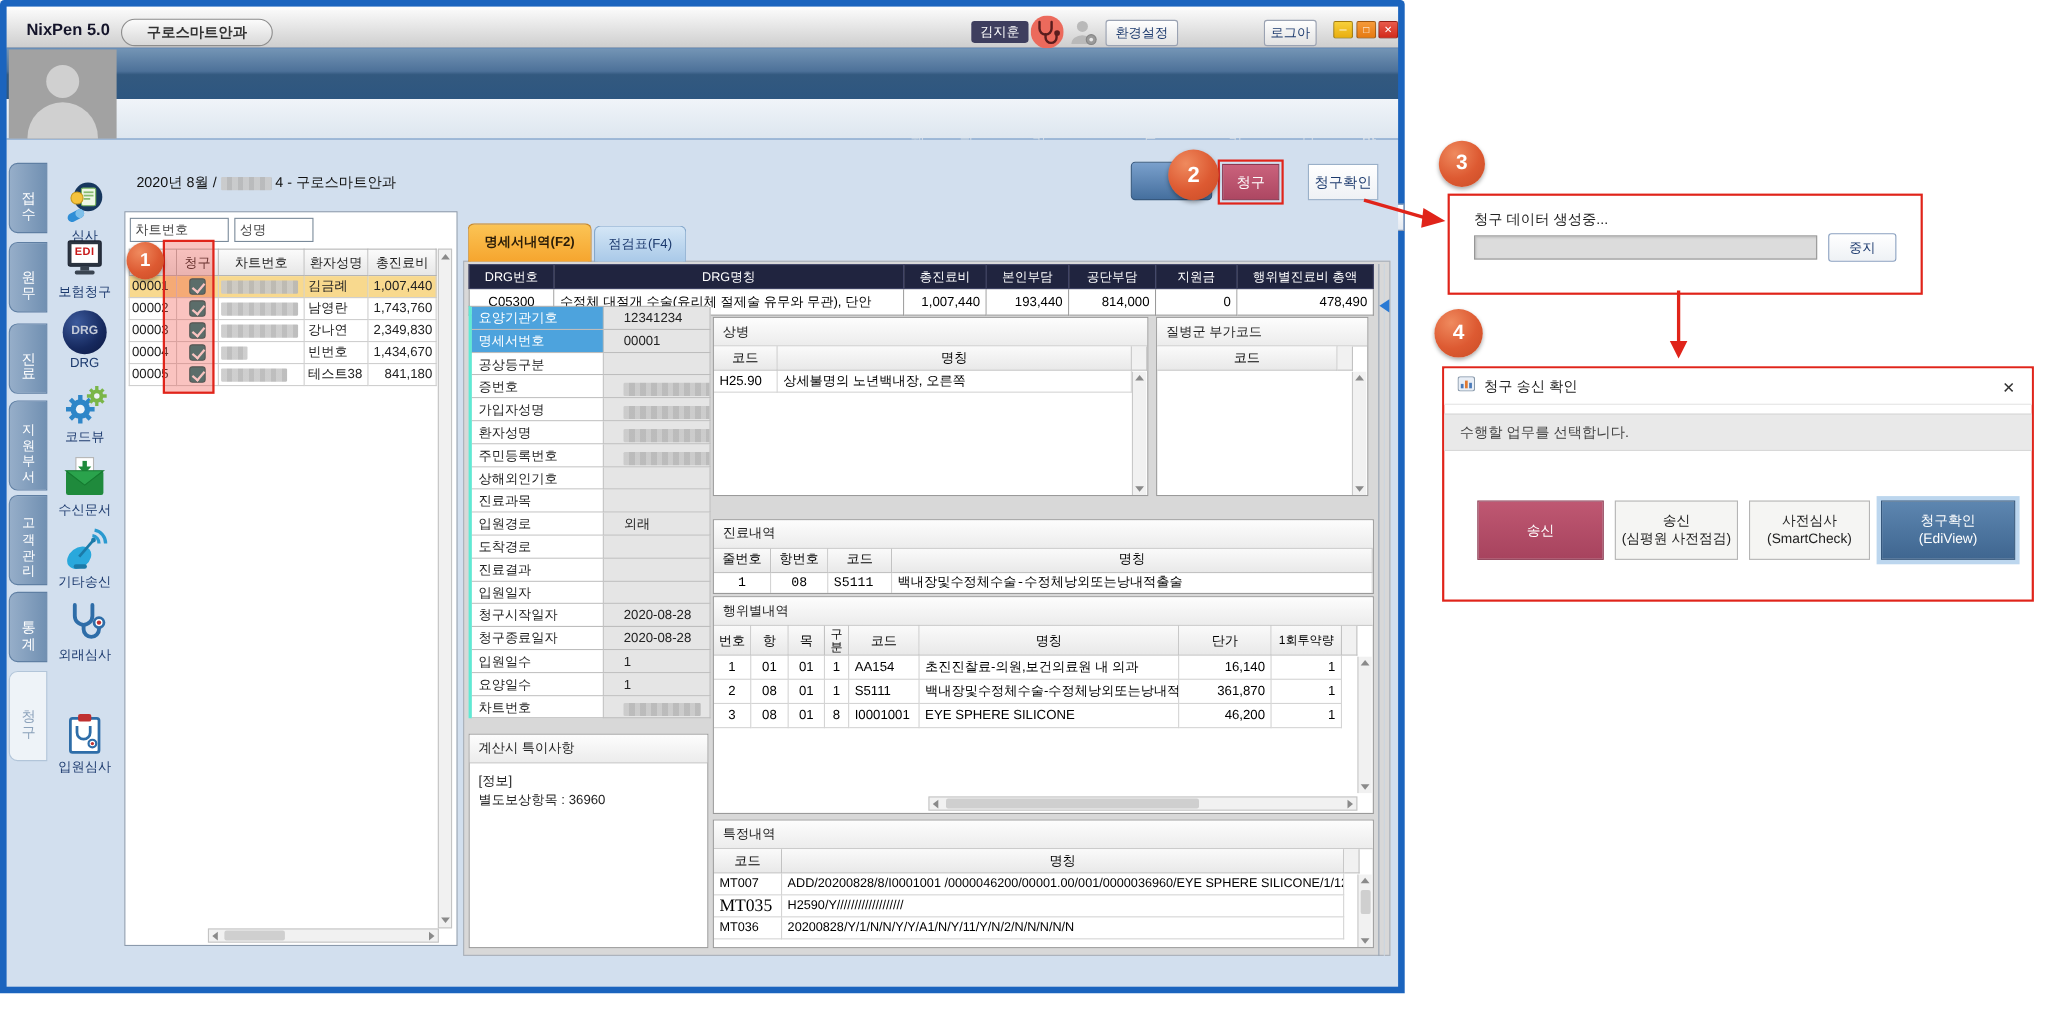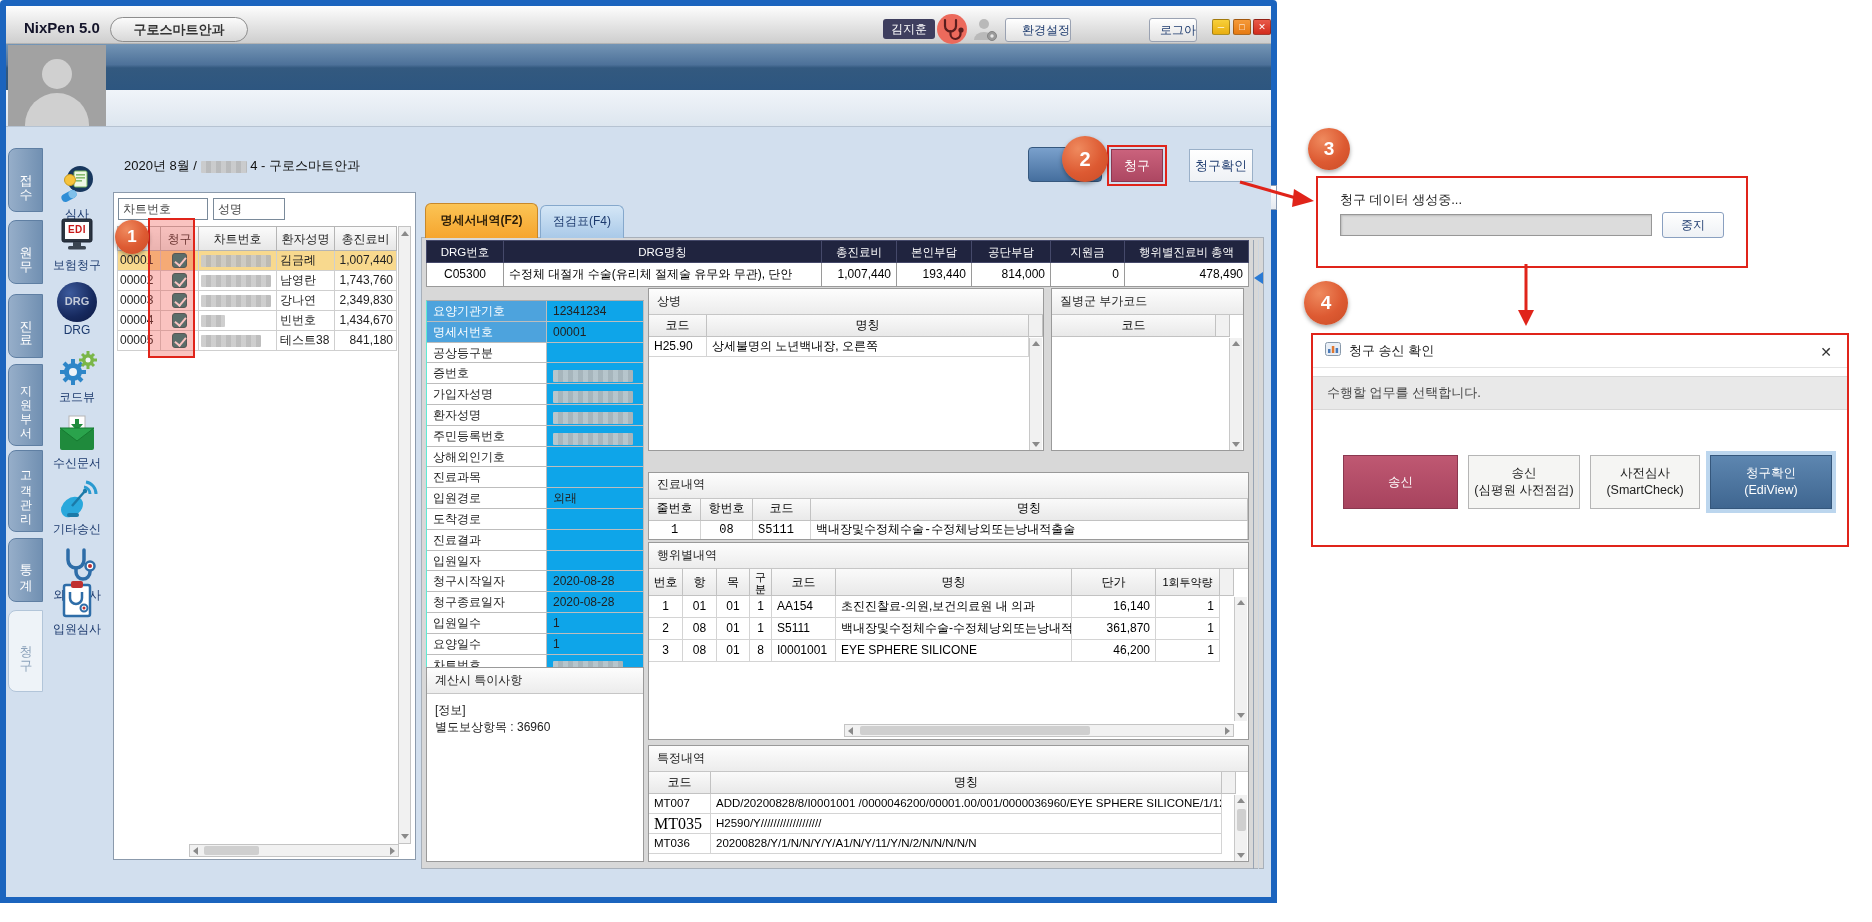--- a/index.html
+++ b/index.html
@@ -11,21 +11,21 @@
   .app { position:absolute; left:0; top:0; width:1277px; height:903px; background:#1b64be; border-radius:4px 4px 0 0; }
   .titlebar { position:absolute; left:6px; top:6px; width:1265px; height:38px;
     background:linear-gradient(#fdfdfd,#e3e3e3 55%,#cecece); border-bottom:1px solid #b3b3b3; }
   .app-title { position:absolute; left:18px; top:13px; font-size:15px; font-weight:bold; color:#14142a; }
   .clinic-tab { position:absolute; left:104px; top:11px; width:138px; height:25px; border-radius:13px;
     background:linear-gradient(#fbfbfb,#d8d8d8); border:1px solid #8d8d8d; text-align:center; line-height:23px;
     font-size:13px; font-weight:bold; color:#333; }
   .user-badge { position:absolute; left:877px; top:13px; width:52px; height:20px; background:#3e3e5e; border-radius:3px;
     color:#fff; font-size:12px; text-align:center; line-height:20px; }
   .tb-btn { position:absolute; top:12px; height:24px; background:linear-gradient(#ffffff,#e2e2e2);
-    border:1px solid #9aa2b2; border-radius:3px; font-size:12px; color:#1c3a6e; text-align:right; line-height:22px; }
+    border:1px solid #9aa2b2; border-radius:3px; font-size:12px; color:#1c3a6e; text-align:center; line-height:22px; }
   .win-btn { position:absolute; top:13px; width:18px; height:16px; border-radius:2px; border:1px solid rgba(0,0,0,.3);
     color:#fff; font-size:9px; font-weight:bold; text-align:center; line-height:14px; }
 
   
   .menubar { position:absolute; left:6px; top:44px; width:1265px; height:46px;
     background:linear-gradient(#7495b5 0%,#4d7199 45%,#33597f 52%,#2d5680 100%); }
   .mb-label { position:absolute; top:59px; font-size:13px; color:#fff; }
   .combo { position:absolute; top:56px; width:104px; height:22px; background:#fff; border:1px solid #24466a; }
   .combo .arr { position:absolute; right:3px; top:8px; width:0; height:0; border-left:4px solid transparent;
     border-right:4px solid transparent; border-top:5px solid #4a6a8a; }
@@ -119,26 +119,26 @@
   .drgtbl .hrow, .drgtbl .drow { display:grid; grid-template-columns:78px 318px 75px 75px 79px 74px 124px; }
   .drgtbl .hc { height:23px; line-height:22px; background:#20243f; color:#fff; text-align:center;
     border:1px solid #45496a; border-left:none; font-size:11.5px; white-space:nowrap; overflow:hidden; }
   .drgtbl .hc:first-child { border-left:1px solid #45496a; }
   .drgtbl .dc { height:24px; line-height:23px; background:#fff; border:1px solid #9a9a9a; border-left:none; border-top:none;
     overflow:hidden; white-space:nowrap; }
   .drgtbl .dc:first-child { border-left:1px solid #9a9a9a; text-align:center; }
   .drgtbl .dc.num { text-align:right; padding-right:5px; }
   .drgtbl .dc.nm { padding-left:5px; }
 
-  .form { position:absolute; left:426px; top:300px; width:218px; font-size:12px; border-top:1px solid #adadad; border-left:1px solid #5eead4; }
+  .form { position:absolute; left:426px; top:278px; width:218px; font-size:12px; border-top:1px solid #adadad; border-left:3px solid #5eead4; }
   .frow { display:grid; grid-template-columns:120px 97px; }
   .fl { height:20.8px; line-height:20px; padding-left:6px; background:#fff; border-right:1px solid #bdbdbd;
     border-bottom:1px solid #bdbdbd; color:#222; overflow:hidden; white-space:nowrap; }
   .fl.hi { background:#4da3dd; color:#fff; }
-  .fv { height:20.8px; line-height:20px; padding-left:6px; background:#0ea5e9; border-right:1px solid #bdbdbd;
+  .fv { height:20.8px; line-height:20px; padding-left:18px; background:#e5e5e5; border-right:1px solid #bdbdbd;
     border-bottom:1px solid #bdbdbd; color:#222; overflow:hidden; white-space:nowrap; }
 
   .sect { position:absolute; background:#fff; border:1px solid #9a9a9a; overflow:hidden; }
   .sect-title { height:26px; line-height:25px; padding-left:8px; background:linear-gradient(#fdfdfd,#ececec);
     border-bottom:1px solid #c6c6c6; font-size:12px; color:#222; }
   .shead { display:grid; font-size:12px; }
   .shc { height:22px; line-height:21px; text-align:center; background:linear-gradient(#fafafa,#e9e9e9);
     border-right:1px solid #c2c2c2; border-bottom:1px solid #c2c2c2; overflow:hidden; }
   .sdc { height:20px; line-height:19px; font-size:12px; border-right:1px solid #d4d4d4; border-bottom:1px solid #d4d4d4;
     overflow:hidden; white-space:nowrap; }
@@ -380,21 +380,21 @@
       <div class="ic">
         <svg width="44" height="40" viewBox="0 0 44 40">
             <path d="M13 4 v10 a8 8 0 0 0 16 0 V4" fill="none" stroke="#2e6da8" stroke-width="3.5" stroke-linecap="round"></path>
             <path d="M21 22 v4 a7 7 0 0 0 14 0 v-3" fill="none" stroke="#2e6da8" stroke-width="3.5" stroke-linecap="round"></path>
             <circle cx="35" cy="20" r="4.5" fill="#fff" stroke="#2e6da8" stroke-width="2.5"></circle>
             <circle cx="35" cy="20" r="2" fill="#c03030"></circle>
           </svg>
       </div>
       <div class="lbl">외래심사</div>
     </div>
-    <div class="side-unit" style="top:580px;">
+    <div class="side-unit" style="top:648px;">
       <div class="ic">
         <svg width="44" height="40" viewBox="0 0 44 40">
             <rect x="9" y="5" width="26" height="31" rx="2" fill="#fff" stroke="#2e6da8" stroke-width="2.5"></rect>
             <rect x="16" y="1" width="12" height="7" rx="2" fill="#c03030"></rect>
             <path d="M15 12 v6 a6 6 0 0 0 12 0 v-6" fill="none" stroke="#2e6da8" stroke-width="2.5"></path>
             <circle cx="29" cy="28" r="3.5" fill="#fff" stroke="#2e6da8" stroke-width="2"></circle>
             <circle cx="29" cy="28" r="1.5" fill="#c03030"></circle>
           </svg>
       </div>
       <div class="lbl">입원심사</div>

